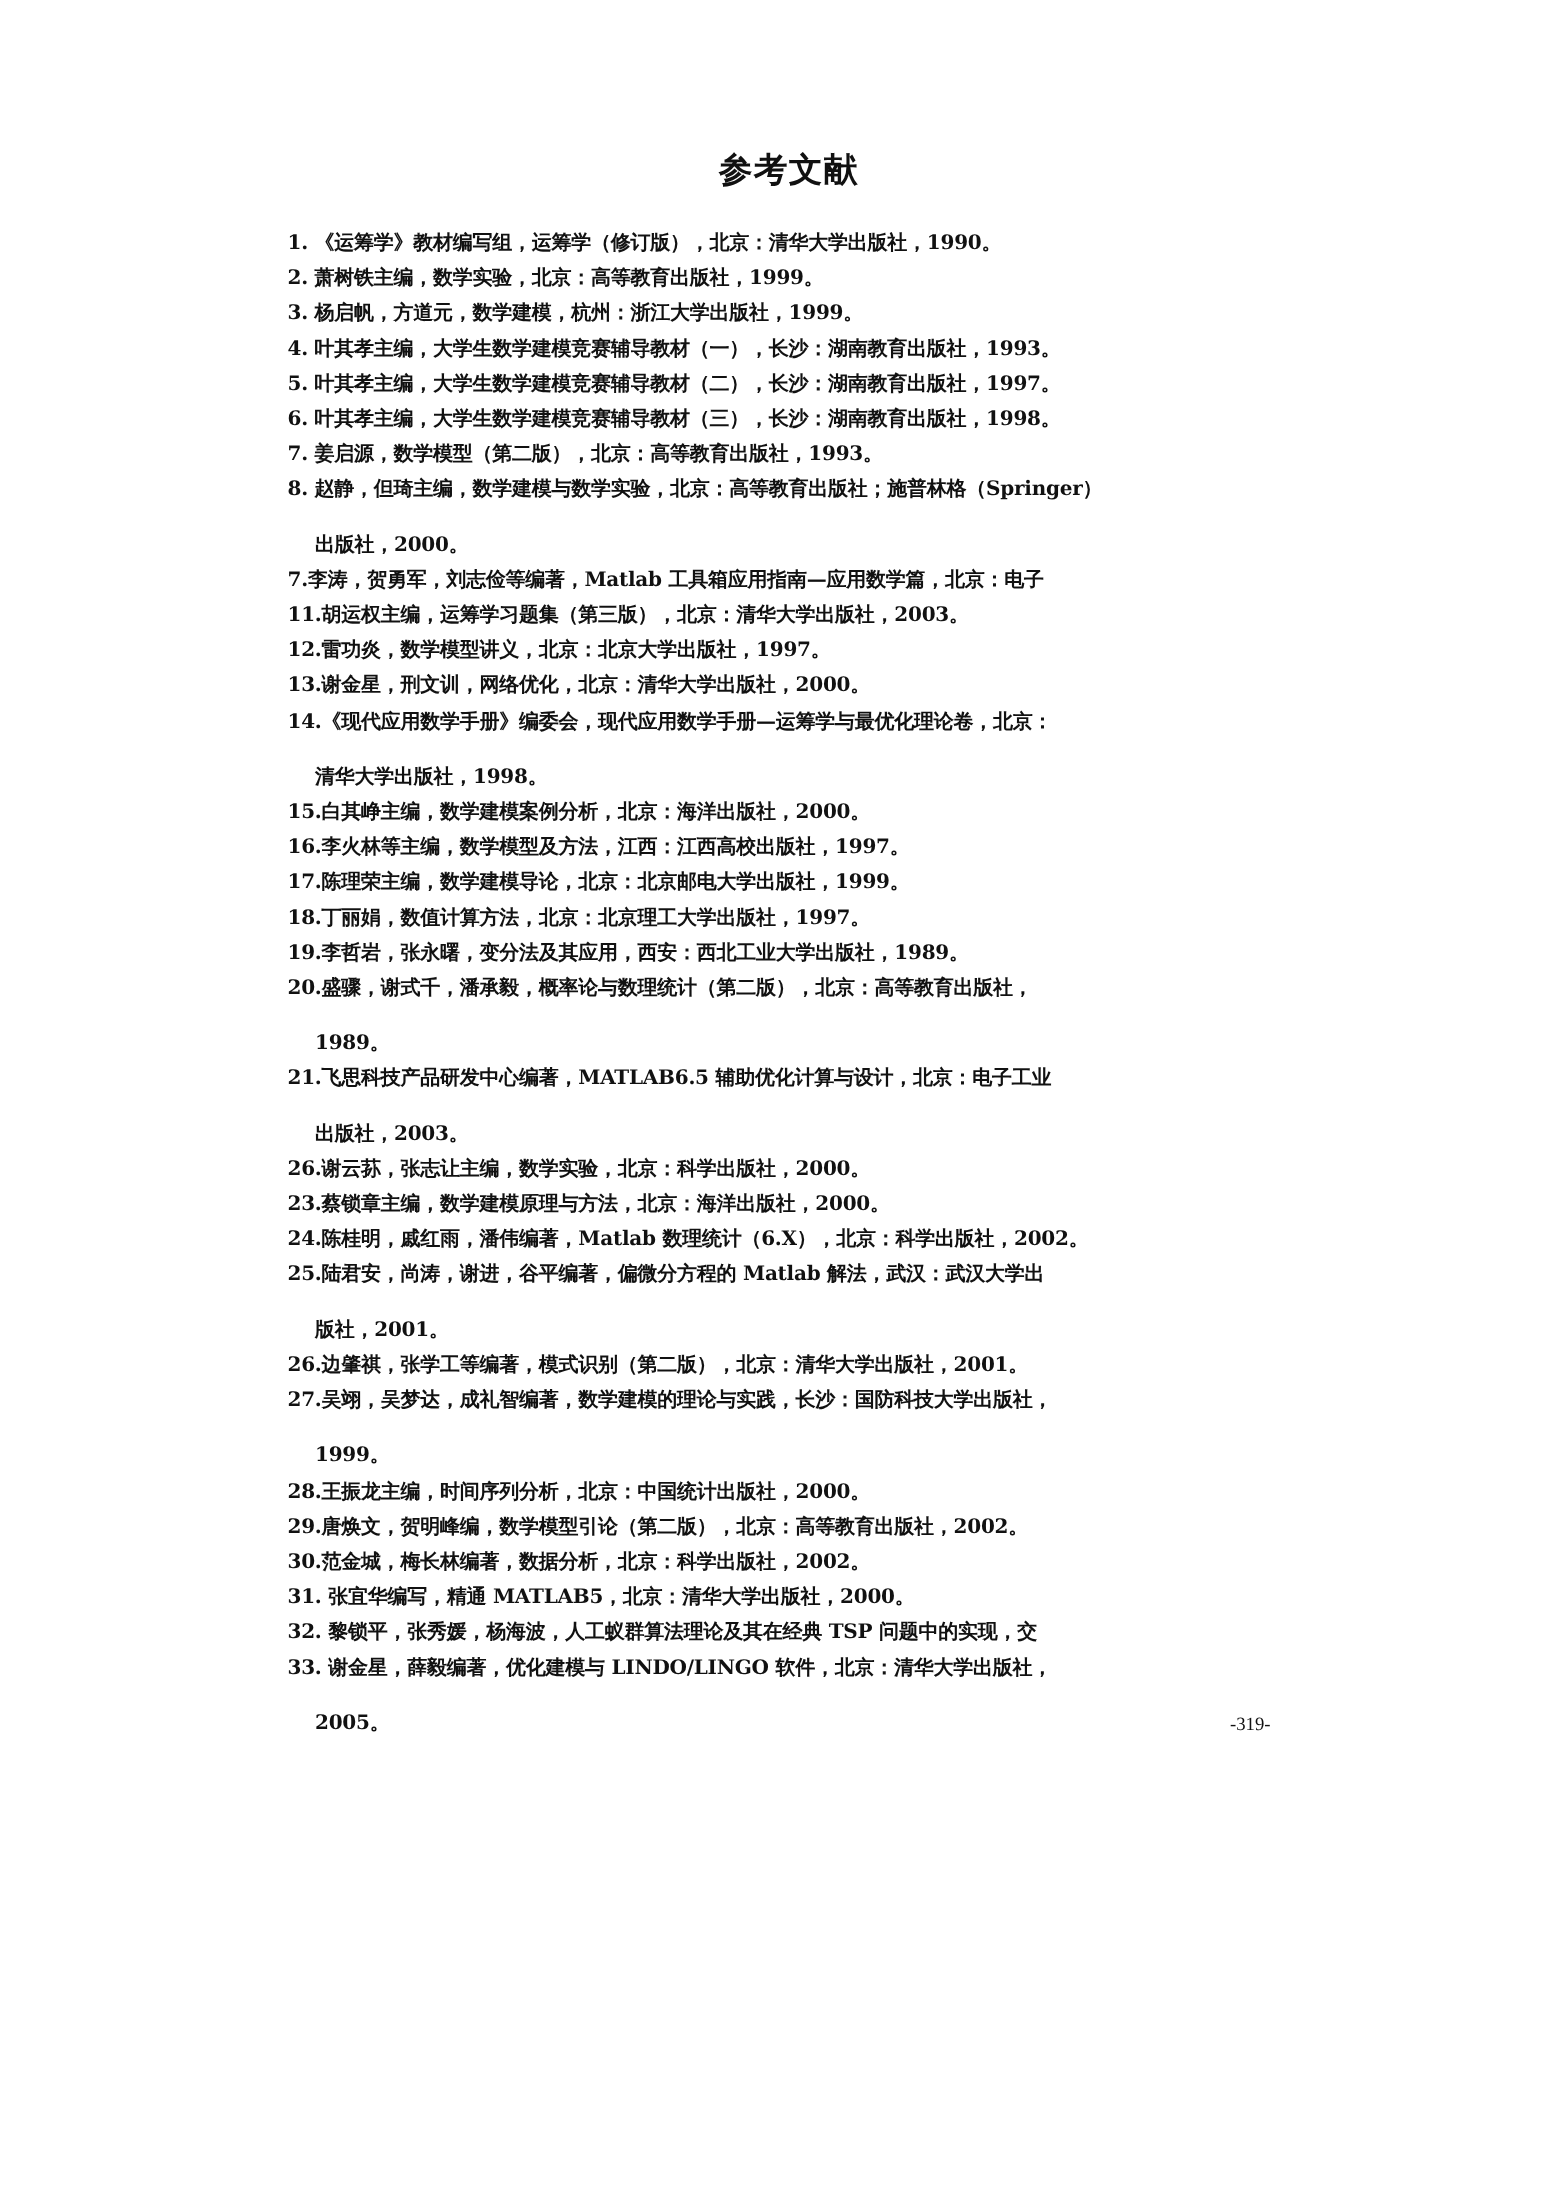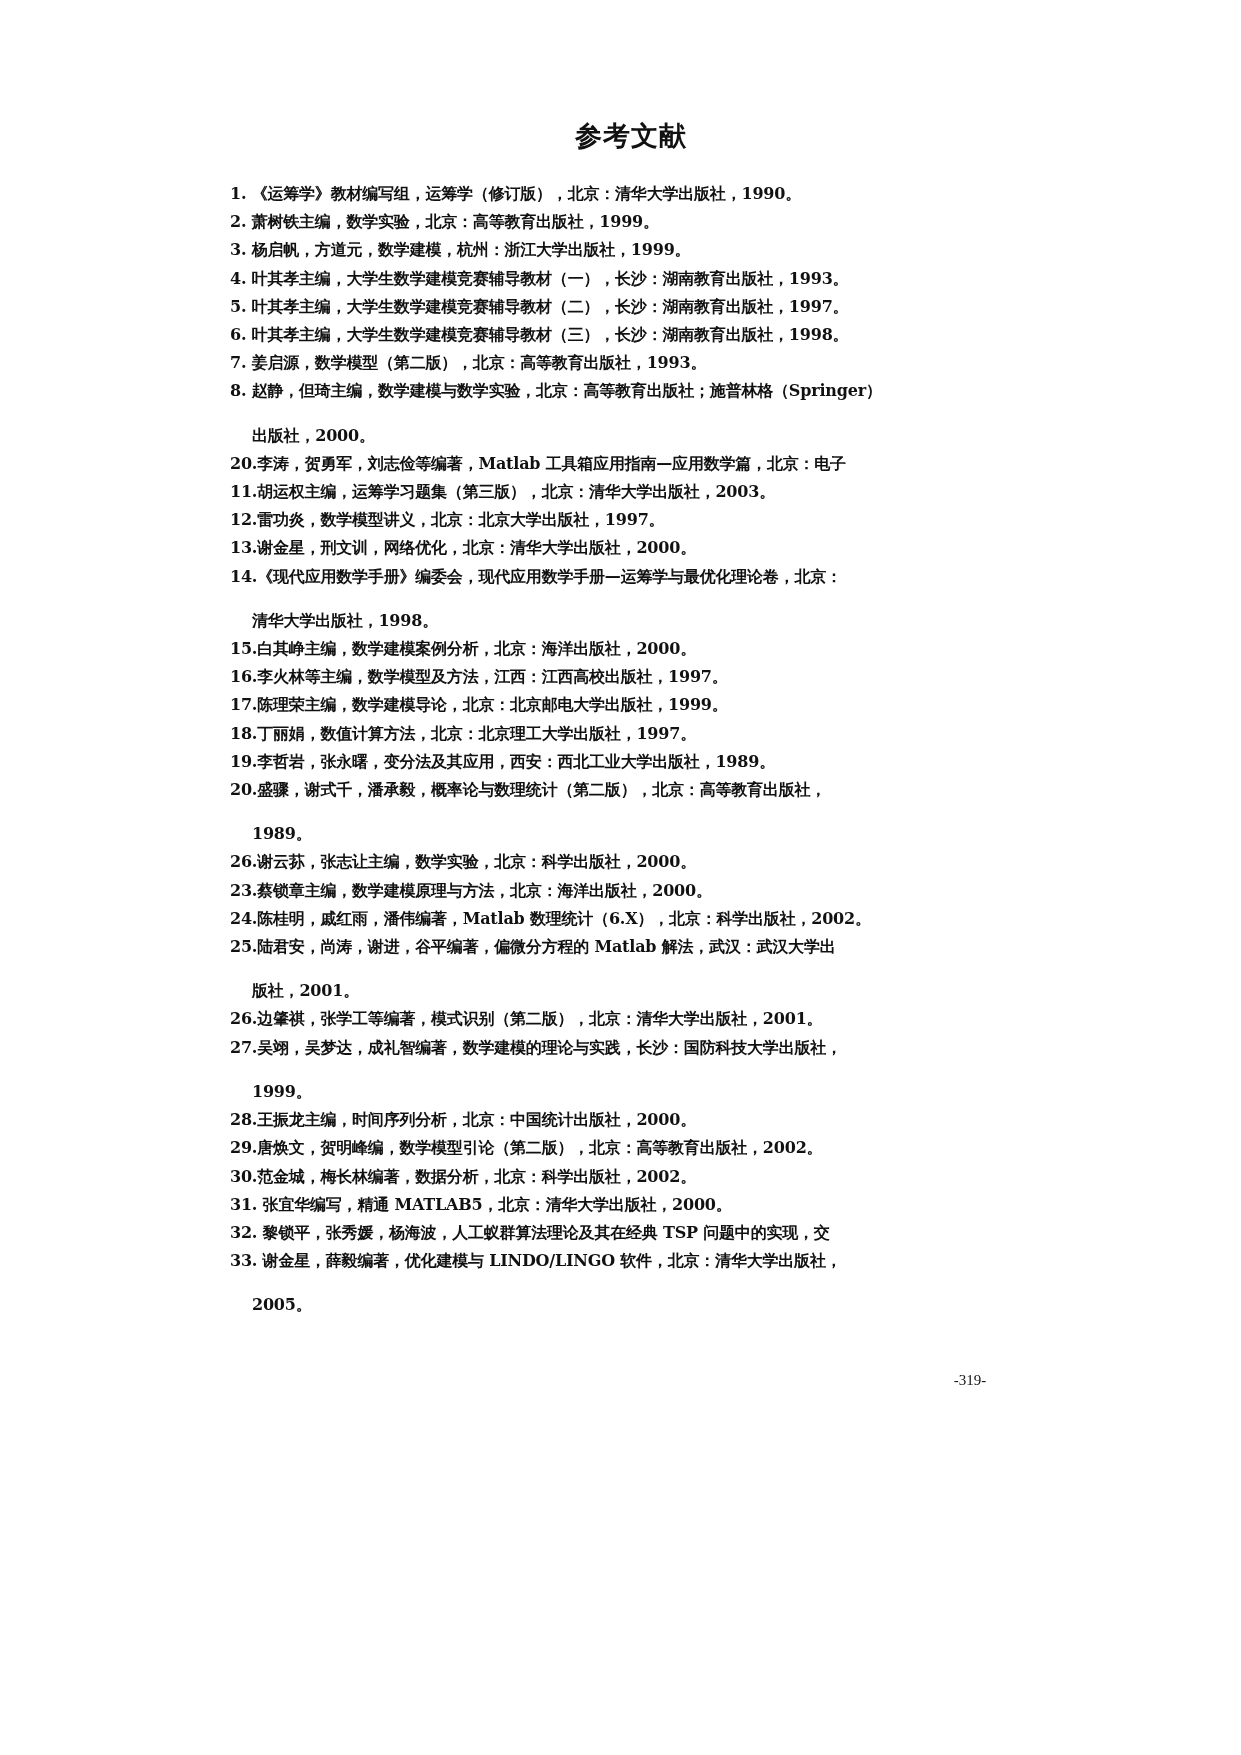--- a/index.html
+++ b/index.html
@@ -4,21 +4,21 @@
 <style>
   html, body { margin: 0; padding: 0; background: #ffffff; }
   body { width: 1241px; height: 1755px; position: relative; overflow: hidden;
          font-family: "DejaVu Serif", "Liberation Serif", serif; color: #111; }
   .title { position: absolute; top: 118px; left: 0; width: 1262px; text-align: center;
            font-size: 27px; font-weight: bold; letter-spacing: 1px; }
   .refs { position: absolute; top: 180px; left: 230px; width: 810px; margin: 0; padding: 0; list-style: none; }
   .ref { font-size: 16px; line-height: 28.2px; letter-spacing: -0.2px; font-weight: bold; }
   .ref .line { display: block; white-space: nowrap; }
   .ref .cont { padding-left: 22px; margin-top: 16px; }
-  .pagenum { position: absolute; top: 1372px; left: 940px; width: 60px; text-align: center;
+  .pagenum { position: absolute; top: 1372px; left: 984px; width: 60px; text-align: left;
              font-size: 15px; font-family: "Liberation Serif", serif; }
 </style>
 </head>
 <body>
 
 <div class="title">参考文献</div>
 
 <ol class="refs" id="refs">
     <li class="ref">
       <span class="line">1. 《运筹学》教材编写组，运筹学（修订版），北京：清华大学出版社，1990。</span>
@@ -39,21 +39,21 @@
       <span class="line">6. 叶其孝主编，大学生数学建模竞赛辅导教材（三），长沙：湖南教育出版社，1998。</span>
     </li>
     <li class="ref">
       <span class="line">7. 姜启源，数学模型（第二版），北京：高等教育出版社，1993。</span>
     </li>
     <li class="ref">
       <span class="line">8. 赵静，但琦主编，数学建模与数学实验，北京：高等教育出版社；施普林格（Springer）</span>
       <span class="line cont">出版社，2000。</span>
     </li>
     <li class="ref">
-      <span class="line">20.李涛，贺勇军，刘志俭等编著，Matlab 工具箱应用指南—应用数学篇，北京：电子</span>
+      <span class="line">7.李涛，贺勇军，刘志俭等编著，Matlab 工具箱应用指南—应用数学篇，北京：电子</span>
     </li>
     <li class="ref">
       <span class="line">11.胡运权主编，运筹学习题集（第三版），北京：清华大学出版社，2003。</span>
     </li>
     <li class="ref">
       <span class="line">12.雷功炎，数学模型讲义，北京：北京大学出版社，1997。</span>
     </li>
     <li class="ref">
       <span class="line">13.谢金星，刑文训，网络优化，北京：清华大学出版社，2000。</span>
     </li>
@@ -72,20 +72,24 @@
     </li>
     <li class="ref">
       <span class="line">18.丁丽娟，数值计算方法，北京：北京理工大学出版社，1997。</span>
     </li>
     <li class="ref">
       <span class="line">19.李哲岩，张永曙，变分法及其应用，西安：西北工业大学出版社，1989。</span>
     </li>
     <li class="ref">
       <span class="line">20.盛骤，谢式千，潘承毅，概率论与数理统计（第二版），北京：高等教育出版社，</span>
       <span class="line cont">1989。</span>
+    </li>
+    <li class="ref">
+      <span class="line">21.飞思科技产品研发中心编著，MATLAB6.5 辅助优化计算与设计，北京：电子工业</span>
+      <span class="line cont">出版社，2003。</span>
     </li>
     <li class="ref">
       <span class="line">26.谢云荪，张志让主编，数学实验，北京：科学出版社，2000。</span>
     </li>
     <li class="ref">
       <span class="line">23.蔡锁章主编，数学建模原理与方法，北京：海洋出版社，2000。</span>
     </li>
     <li class="ref">
       <span class="line">24.陈桂明，戚红雨，潘伟编著，Matlab 数理统计（6.X），北京：科学出版社，2002。</span>
     </li>

